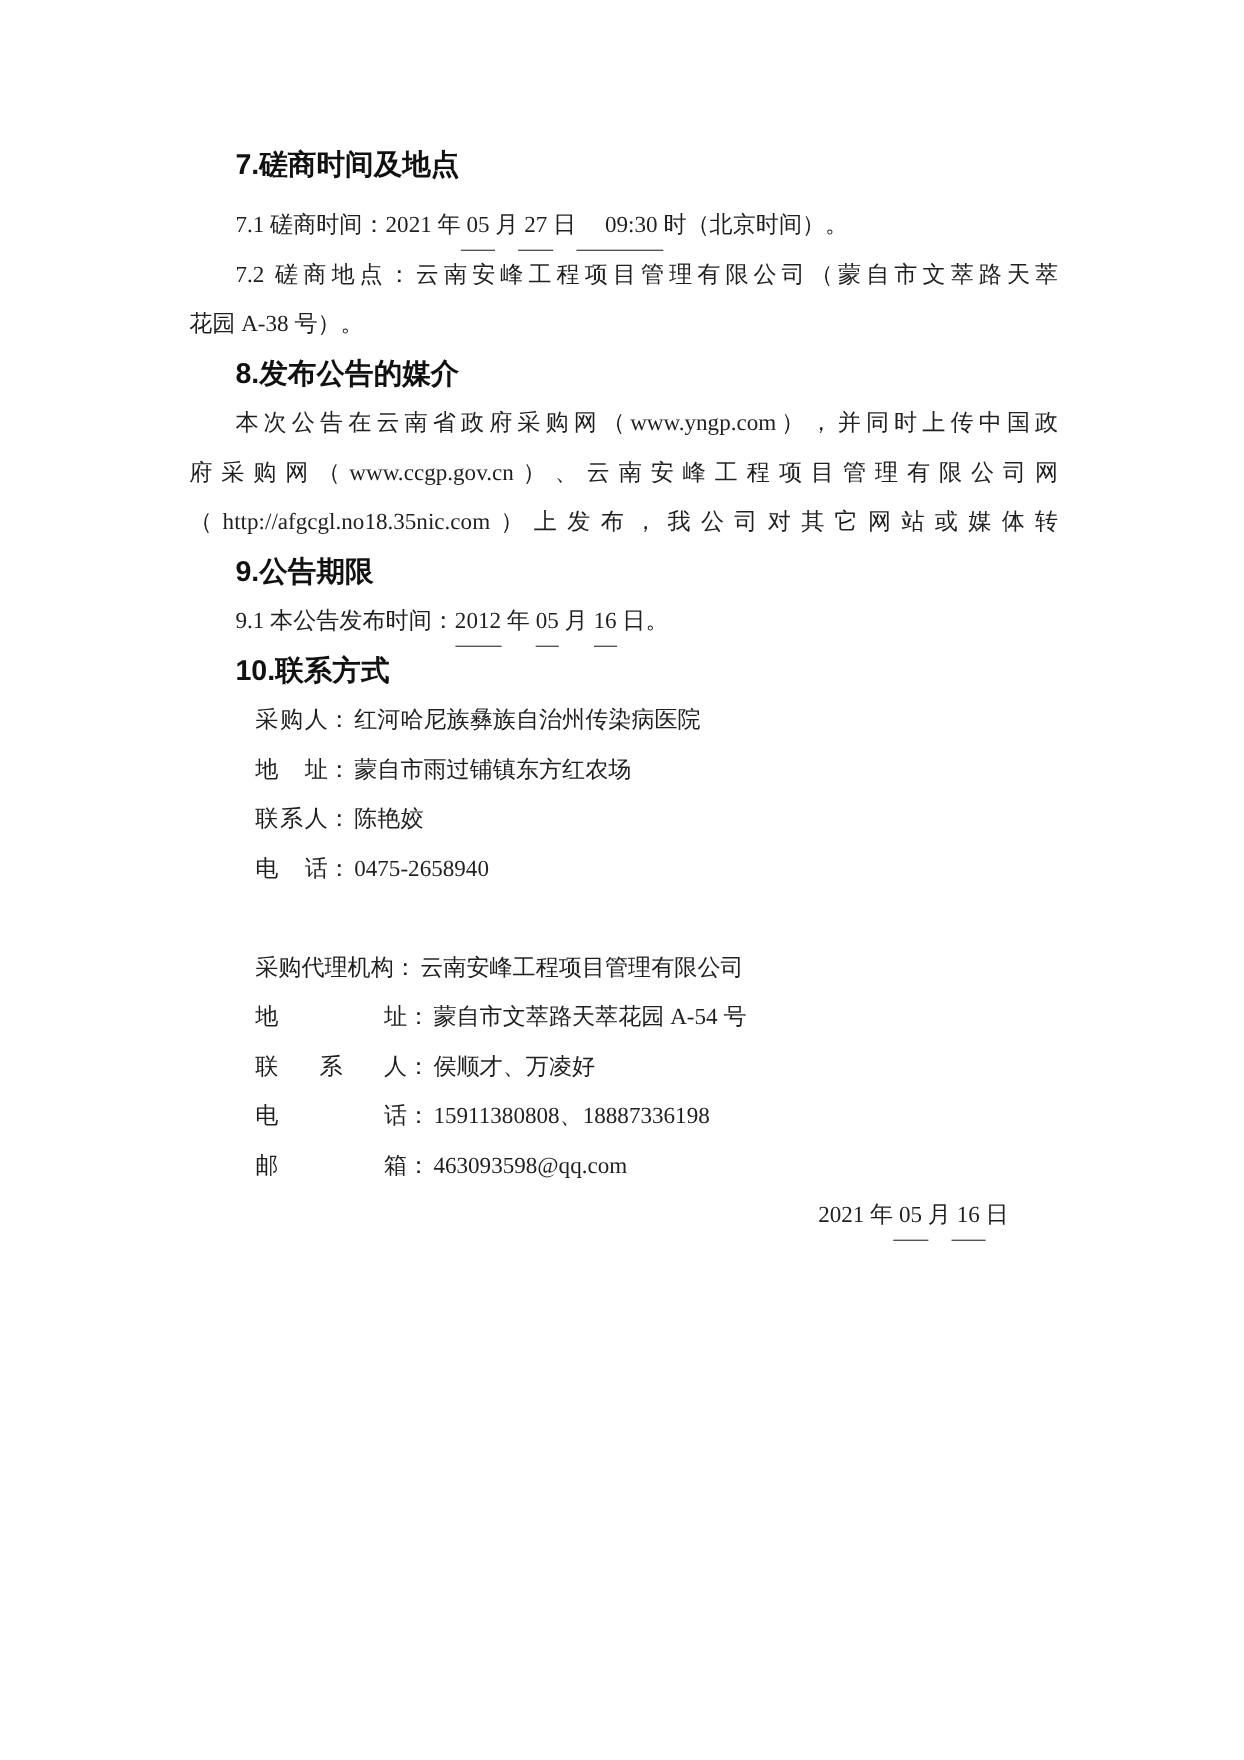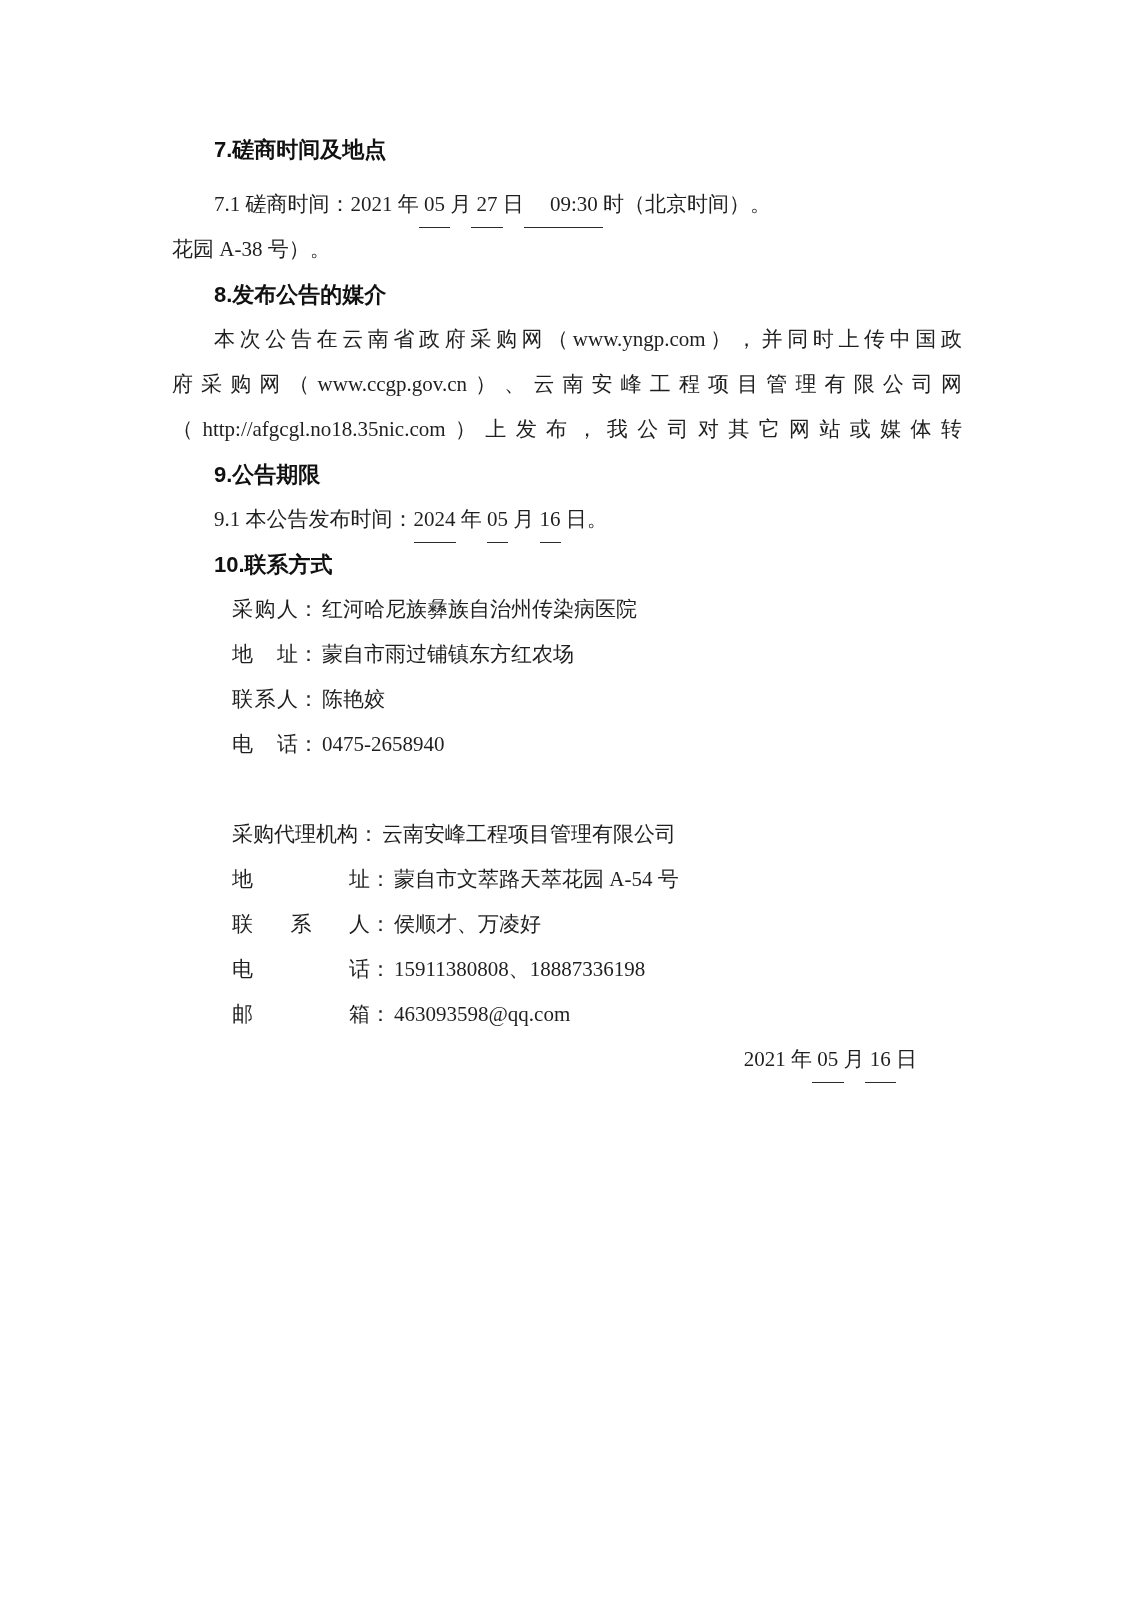--- a/index.html
+++ b/index.html
@@ -14,21 +14,21 @@
     font-family:"Liberation Serif","DejaVu Serif",serif;
     font-size:21px;
     overflow:hidden;
   }
   .ln{margin:0;line-height:45px;}
   .hd{
     margin:0;
     line-height:45px;
     font-family:"Liberation Sans","DejaVu Sans",sans-serif;
     font-weight:700;
-    font-size:22px;
+    font-size:26px;
     text-indent:42px;
     color:#111;
   }
   .hd7{margin-bottom:10px;}
   .indent{text-indent:42px;}
   .just{text-align:justify;text-align-last:justify;}
   .pre{white-space:pre;}
   .u{
     white-space:pre;
     border-bottom:1.5px solid #2a2a2a;
@@ -58,32 +58,33 @@
 <body>
 
 <div class="page">
 
   <h2 class="hd hd7">7.磋商时间及地点</h2>
 
   <p class="ln indent">
     <span class="pre">7.1 磋商时间：2021 年</span><span class="u"> 05 </span><span class="pre">月</span><span class="u"> 27 </span><span class="pre">日</span><span class="u">　 09:30 </span><span class="pre">时（北京时间）。</span>
   </p>
 
+  <div class="ln indent just">7.2 磋商地点：云南安峰工程项目管理有限公司（蒙自市文萃路天萃</div>
   <div class="ln">花园 A-38 号）。</div>
 
   <h2 class="hd">8.发布公告的媒介</h2>
 
   <div class="ln indent just">本次公告在云南省政府采购网（www.yngp.com），并同时上传中国政</div>
   <div class="ln just">府采购网（www.ccgp.gov.cn）、云南安峰工程项目管理有限公司网</div>
   <div class="ln just">（http://afgcgl.no18.35nic.com）上发布，我公司对其它网站或媒体转</div>
 
   <h2 class="hd">9.公告期限</h2>
 
   <p class="ln indent">
-    <span class="pre">9.1 本公告发布时间：</span><span class="u">2024</span><span class="pre"> 年 </span><span class="u">05</span><span class="pre"> 月 </span><span class="u">16</span><span class="pre"> 日。</span>
+    <span class="pre">9.1 本公告发布时间：</span><span class="u">2012</span><span class="pre"> 年 </span><span class="u">05</span><span class="pre"> 月 </span><span class="u">16</span><span class="pre"> 日。</span>
   </p>
 
 
   <h2 class="hd">10.联系方式</h2>
 
   <div class="block">
     <p class="ln">
       <span class="lbl lbl-p">采购人</span><span class="colon">：</span><span class="val">红河哈尼族彝族自治州传染病医院</span>
     </p>
     <p class="ln">

